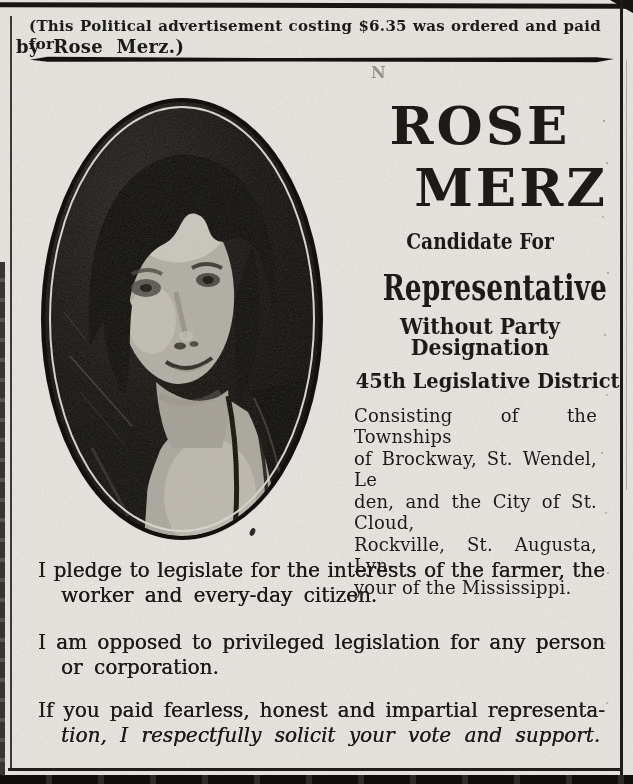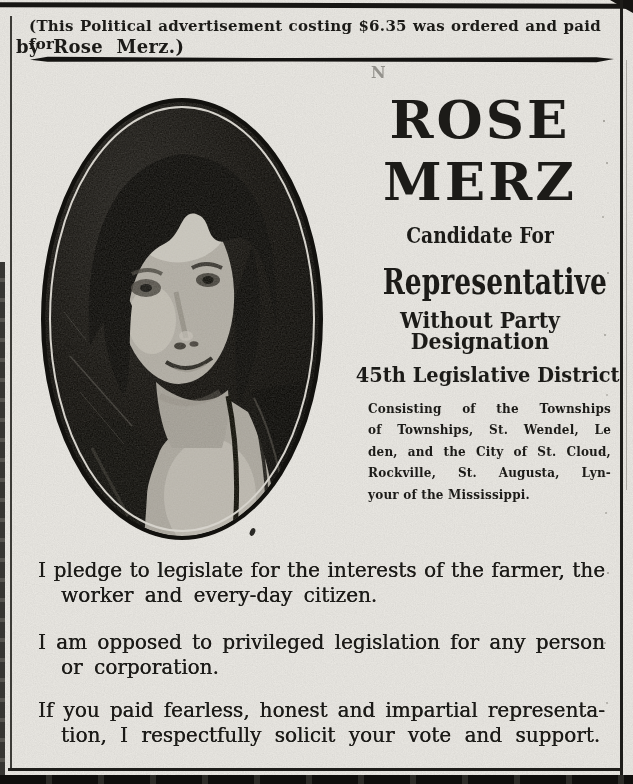--- a/index.html
+++ b/index.html
@@ -30,39 +30,39 @@
   .photo-speck{left:250px;top:528px;width:5px;height:8px;background:#2a2926;border-radius:50%;
     transform:rotate(24deg);}
   .grain{left:0;top:0;width:633px;height:784px;opacity:.35;pointer-events:none;}
   
   .disc1{left:29px;top:17px;width:572px;font-size:15px;font-weight:bold;letter-spacing:.3px;
     text-align:justify;text-align-last:justify;white-space:nowrap1;}
   .disc2{left:16px;top:36px;font-size:18px;font-weight:bold;word-spacing:7px;letter-spacing:.3px;}
   .heavy-rule{left:30px;top:56px;width:584px;height:7px;background:#141311;
     clip-path:polygon(0 55%,3% 10%,45% 30%,97% 18%,100% 42%,97% 88%,45% 78%,3% 82%);}
   
-  .rcol{left:352px;top:94px;width:256px;text-align:center;}
+  .rcol{left:352px;top:100px;width:256px;text-align:center;}
   .bigname{font-size:53px;line-height:.95;font-weight:bold;letter-spacing:3px;}
-  .bigname2{margin-top:12px;}
+  .bigname2{margin-top:12px;text-align:right;}
   .cand-for{margin-top:15px;font-size:22px;font-weight:bold;transform:scaleX(.85);}
   .office{margin-top:13px;font-size:35px;font-weight:bold;transform:scaleX(.76);white-space:nowrap;}
   .party{margin-top:8px;font-size:22px;line-height:21px;font-weight:bold;transform:scaleX(.93);}
   .district{margin-top:13px;font-size:20px;line-height:21px;font-weight:bold;
     transform:scaleX(.97);white-space:nowrap;}
   .district2{font-size:21px;line-height:22px;font-weight:bold;}
-  .consist{margin:13px auto 0 16px;width:243px;font-size:12px;font-weight:bold;
+  .consist{margin:13px auto 0 2px;width:243px;font-size:18px;font-weight:normal;
     line-height:21.5px;letter-spacing:.2px;text-align:left;}
   .jline{text-align:justify;text-align-last:justify;}
   
   .pledge{left:28px;width:577px;font-size:20px;line-height:25px;
     text-shadow:.3px 0 0 #1c1b18;}
   .p1{top:558px;} .p2{top:630px;} .p3{top:698px;}
   .pl1{text-align:justify;text-align-last:justify;text-indent:10px;}
   .pl2{margin-left:33px;word-spacing:5px;}
-  .p3 .pl2{word-spacing:7px;}
+  .p3 .pl2{word-spacing:7px;font-style:italic;}
   
   .portrait{left:40px;top:96px;width:284px;height:446px;}
 </style>
 </head>
 <body>
 
 <div class="page">
 
   <svg class="abs grain">
     <filter id="pg">
@@ -162,21 +162,21 @@
     <div class="bigname bigname2">MERZ</div>
     <div class="cand-for">Candidate For</div>
     <div class="office">Representative</div>
     <div class="party">
       <div>Without Party</div>
       <div>Designation</div>
     </div>
     <div class="district">45th Legislative District</div>
     <div class="consist">
       <div class="jline">Consisting of the Townships</div>
-      <div class="jline">of Townships, St. Wendel, Le</div>
+      <div class="jline">of Brockway, St. Wendel, Le</div>
       <div class="jline">den, and the City of St. Cloud,</div>
       <div class="jline">Rockville, St. Augusta, Lyn-</div>
       <div>your of the Mississippi.</div>
     </div>
   </div>
 
   <div class="abs pledge p2">
     <div class="pl1">I am opposed to privileged legislation for any person</div>
     <div class="pl2">or corporation.</div>
   </div>

